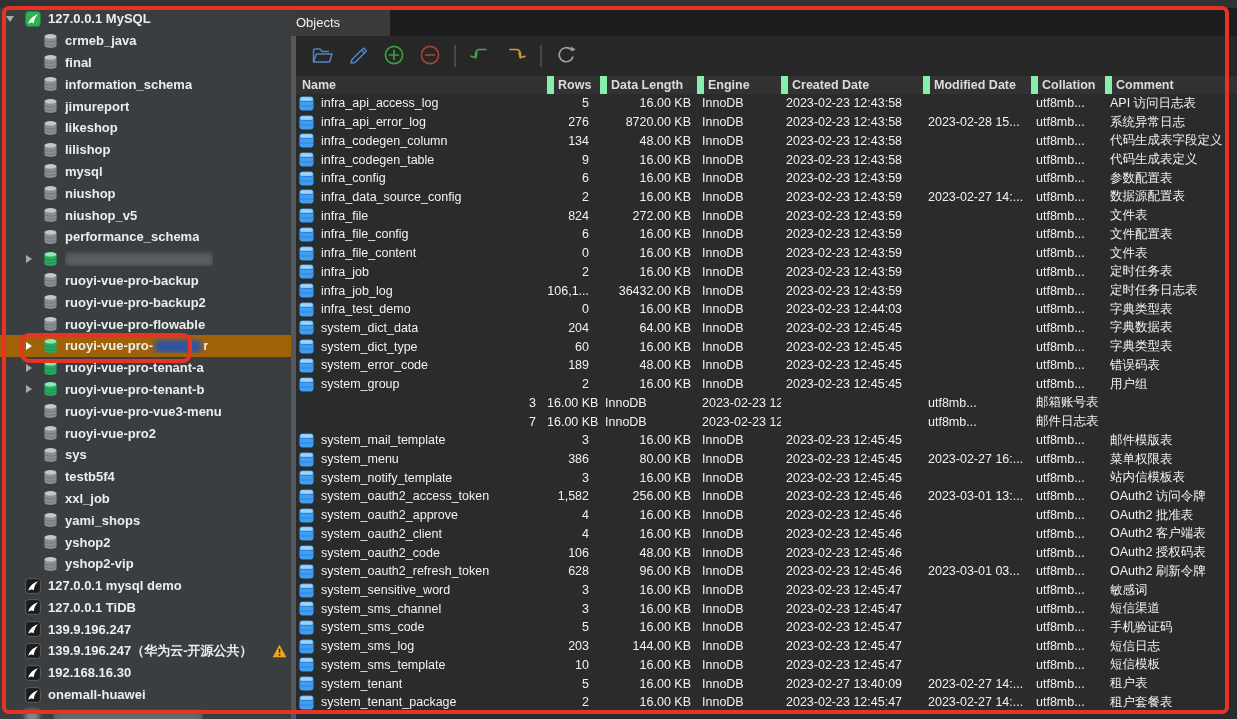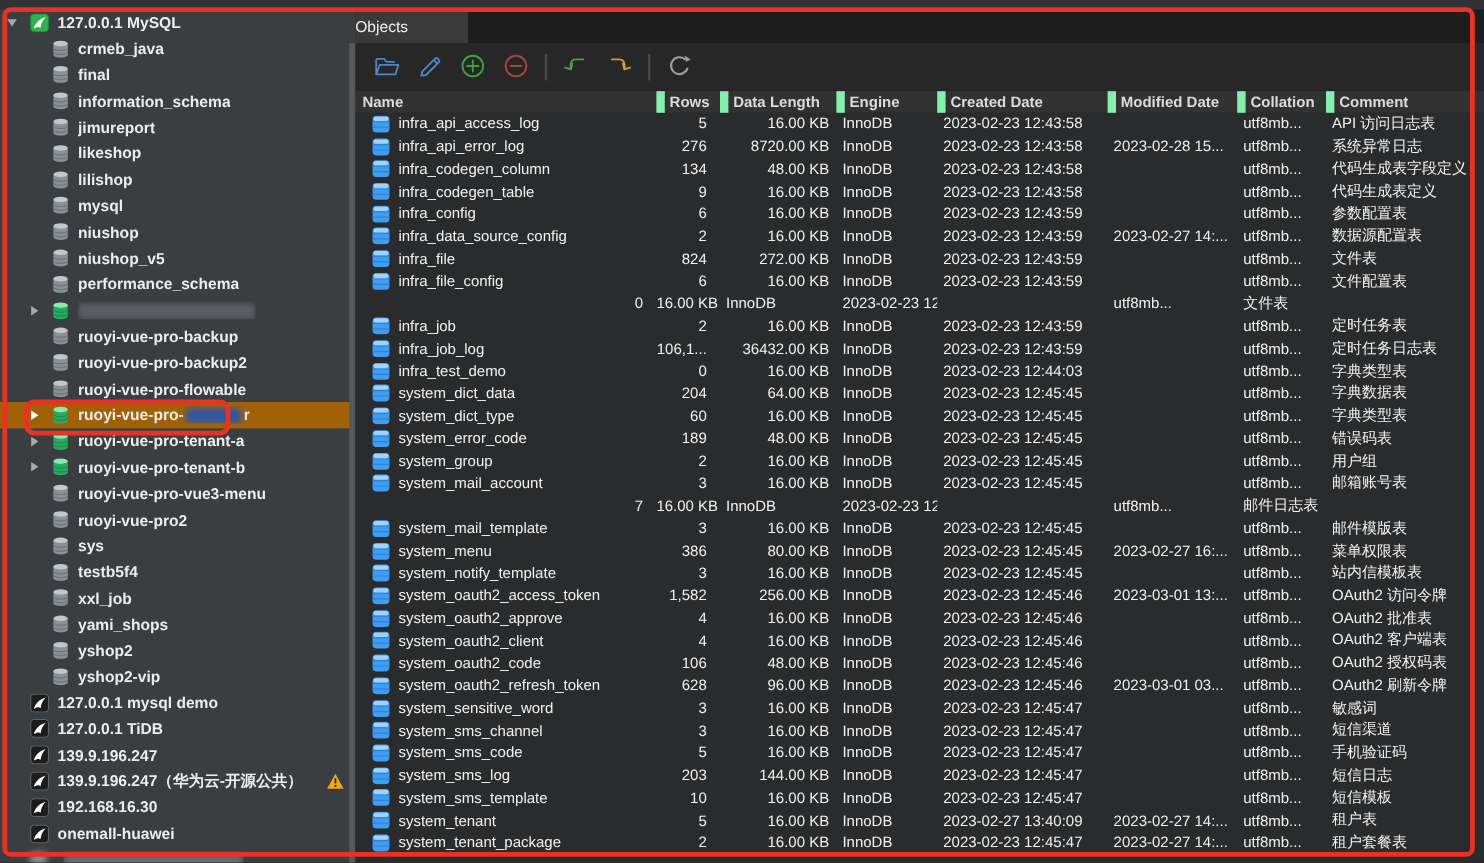--- a/index.html
+++ b/index.html
@@ -39,21 +39,21 @@
   
   .thead{display:grid;grid-template-columns:251px 53px 97px 84px 142px 108px 74px 1fr;height:18px;
     background:#323232;color:#dcdcdc;font-size:12.5px;font-weight:bold;align-items:center;}
   .th{padding-left:4px;height:18px;display:flex;align-items:center;overflow:hidden;white-space:nowrap;}
   .th + .th{border-left:7px solid #86efac;}
   .th.first{padding-left:6px;}
   .tbody{height:625px;overflow:hidden;background:#2a2b2c;}
   .tr{display:grid;grid-template-columns:251px 53px 97px 84px 142px 108px 74px 1fr;height:18.72px;
     color:#f2f2f2;font-size:12.5px;align-items:center;white-space:nowrap;}
   .td{overflow:hidden;}
-  .td-name{display:flex;align-items:center;gap:7px;padding-left:14px;}
+  .td-name{display:flex;align-items:center;gap:7px;padding-left:3px;}
   .td-right{text-align:right;}
   .td-rows{padding-right:11px;}
   .td-dl{padding-right:6px;}
   .td-left{padding-left:5px;}
   
   .anno-border{position:absolute;left:2px;top:6px;width:1227px;height:708px;border:4px solid #e73323;
     border-radius:7px;box-sizing:border-box;z-index:50;pointer-events:none;}
   .anno-box{position:absolute;left:20px;top:333px;width:172px;height:30px;border:4px solid #e73323;
     border-radius:9px;box-sizing:border-box;z-index:51;pointer-events:none;}
 </style>
@@ -690,20 +690,30 @@
           </div>
           <div class="td td-right td-rows">6</div>
           <div class="td td-right td-dl">16.00 KB</div>
           <div class="td td-left">InnoDB</div>
           <div class="td td-left">2023-02-23 12:43:59</div>
           <div class="td td-left"></div>
           <div class="td td-left">utf8mb...</div>
           <div class="td td-left">文件配置表</div>
         </div>
         <div class="tr">
+          <div class="td td-name">
+            <span style="display: flex; align-items: center;">
+              <svg width="15" height="15" viewBox="0 0 15 15">
+   <rect x="0.5" y="0.5" width="14" height="14" rx="3.2" fill="#3f9df2"></rect>
+   <path d="M0.5 5.5 h14 M0.5 10 h14" stroke="#2f83d6" stroke-width="1"></path>
+   <rect x="1.2" y="1.2" width="12.6" height="3.6" rx="1.8" fill="#9fd3fa"></rect>
+              </svg>
+            </span>
+            <span>infra_file_content</span>
+          </div>
           <div class="td td-right td-rows">0</div>
           <div class="td td-right td-dl">16.00 KB</div>
           <div class="td td-left">InnoDB</div>
           <div class="td td-left">2023-02-23 12:43:59</div>
           <div class="td td-left"></div>
           <div class="td td-left">utf8mb...</div>
           <div class="td td-left">文件表</div>
         </div>
         <div class="tr">
           <div class="td td-name">
@@ -832,30 +842,20 @@
           </div>
           <div class="td td-right td-rows">2</div>
           <div class="td td-right td-dl">16.00 KB</div>
           <div class="td td-left">InnoDB</div>
           <div class="td td-left">2023-02-23 12:45:45</div>
           <div class="td td-left"></div>
           <div class="td td-left">utf8mb...</div>
           <div class="td td-left">用户组</div>
         </div>
         <div class="tr">
-          <div class="td td-name">
-            <span style="display: flex; align-items: center;">
-              <svg width="15" height="15" viewBox="0 0 15 15">
-   <rect x="0.5" y="0.5" width="14" height="14" rx="3.2" fill="#3f9df2"></rect>
-   <path d="M0.5 5.5 h14 M0.5 10 h14" stroke="#2f83d6" stroke-width="1"></path>
-   <rect x="1.2" y="1.2" width="12.6" height="3.6" rx="1.8" fill="#9fd3fa"></rect>
-              </svg>
-            </span>
-            <span>system_mail_account</span>
-          </div>
           <div class="td td-right td-rows">3</div>
           <div class="td td-right td-dl">16.00 KB</div>
           <div class="td td-left">InnoDB</div>
           <div class="td td-left">2023-02-23 12:45:45</div>
           <div class="td td-left"></div>
           <div class="td td-left">utf8mb...</div>
           <div class="td td-left">邮箱账号表</div>
         </div>
         <div class="tr">
           <div class="td td-right td-rows">7</div>

